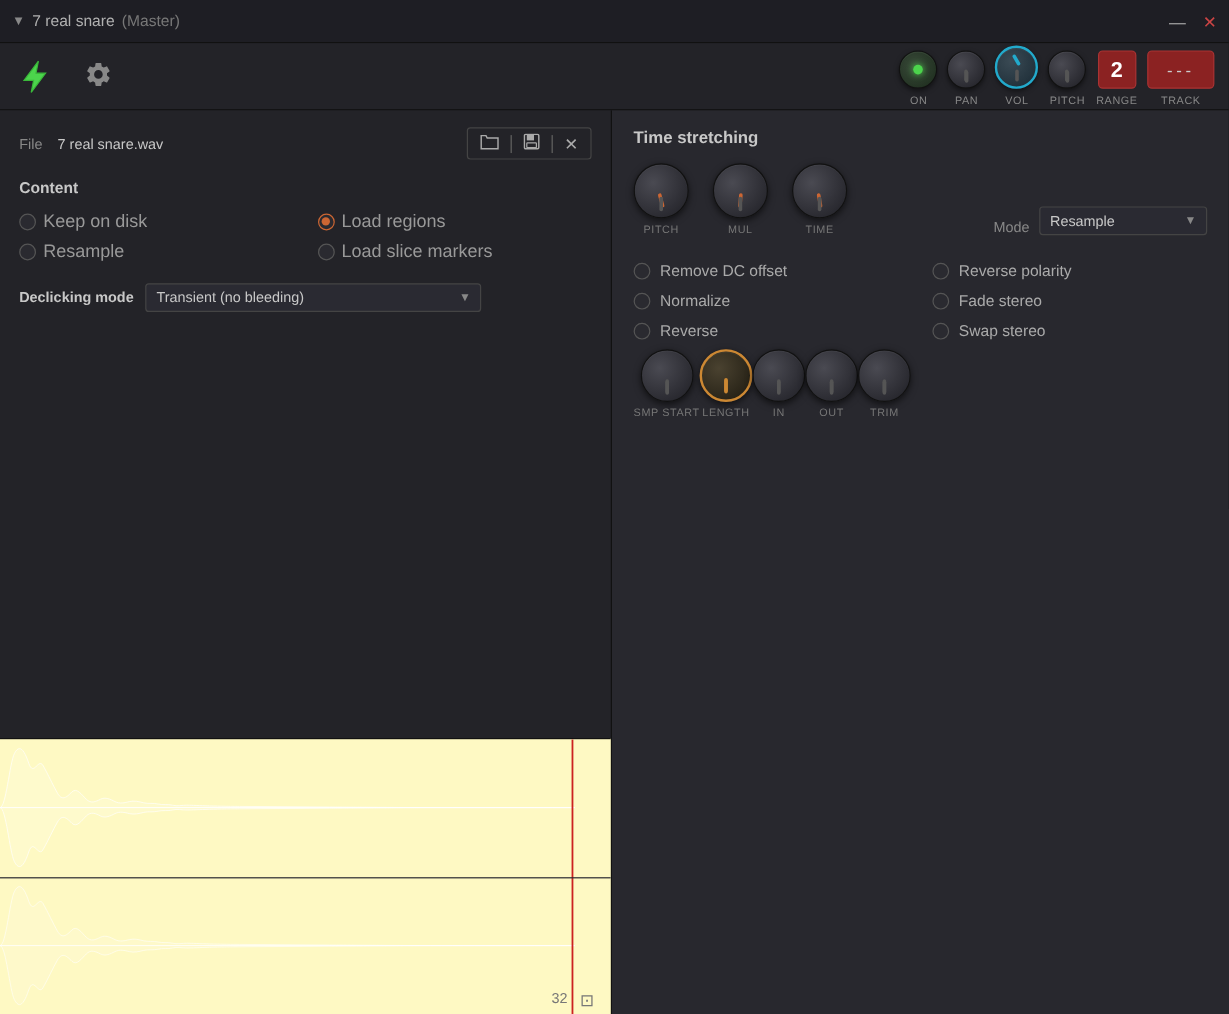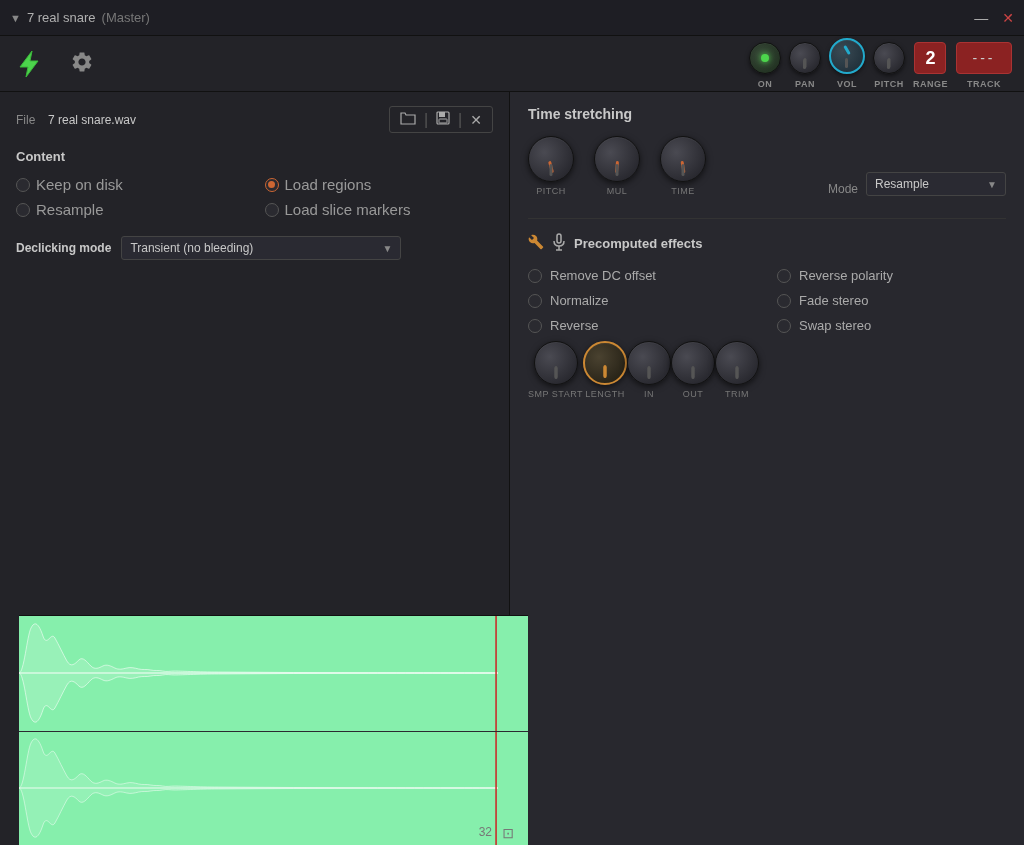--- a/index.html
+++ b/index.html
@@ -79,21 +79,20 @@
       flex-direction: column;
       align-items: center;
       gap: 2px;
     }
     .knob-label {
       font-size: 9px;
       color: #888;
       letter-spacing: 0.5px;
       text-transform: uppercase;
       margin-top: 3px;
-      font-weight: bold;
     }
     .knob {
       width: 32px;
       height: 32px;
       border-radius: 50%;
       background: radial-gradient(circle at 35% 35%, #4a4a52, #1e1e24);
       border: 1px solid #111;
       display: flex;
       align-items: center;
       justify-content: center;
@@ -350,25 +349,24 @@
       font-size: 9px;
       color: #777;
       letter-spacing: 0.5px;
       text-transform: uppercase;
     }
 
     
     .waveform-container {
       width: 100%;
       height: 230px;
-      background: #86efac;
+      background: #fef9c3;
       position: relative;
       border-top: 1px solid #111;
       overflow: hidden;
-      margin-left: 19px;
     }
     .waveform-divider {
       position: absolute;
       left: 0;
       right: 0;
       top: 50%;
       height: 1px;
       background: #2a2a30;
     }
   </style>
@@ -595,38 +593,20 @@
 
       <div style="display:flex;align-items:flex-end;gap:8px;margin-left:auto;">
         <span style="font-size:12px;color:#888;">Mode</span>
         <div class="select-box" style="width:140px;">
           <span>Resample</span>
           <span class="select-arrow">▼</span>
         </div>
       </div>
     </div>
 
-    <div class="fx-header">
-
-      <span style="color:#cc8833;font-size:16px;">
-        <svg width="16" height="16" viewBox="0 0 24 24">
-          <path d="M22.7 19l-9.1-9.1c.9-2.3.4-5-1.5-6.9-2-2-5-2.4-7.4-1.3L9 6 6 9 1.6 4.7C.4 7.1.9 10.1 2.9 12.1c1.9 1.9 4.6 2.4 6.9 1.5l9.1 9.1c.4.4 1 .4 1.4 0l2.3-2.3c.5-.4.5-1.1.1-1.4z" fill="#cc8833"></path>
-        </svg>
-      </span>
-
-      <span style="color:#aaa;font-size:14px;">
-        <svg width="14" height="18" viewBox="0 0 14 18">
-          <rect x="5" y="1" width="4" height="9" rx="2" fill="none" stroke="#aaa" stroke-width="1.5"></rect>
-          <path d="M2,8 Q2,13 7,13 Q12,13 12,8" fill="none" stroke="#aaa" stroke-width="1.5"></path>
-          <line x1="7" y1="13" x2="7" y2="17" stroke="#aaa" stroke-width="1.5"></line>
-          <line x1="4" y1="17" x2="10" y2="17" stroke="#aaa" stroke-width="1.5"></line>
-        </svg>
-      </span>
-      <span class="fx-title">Precomputed effects</span>
-    </div>
 
     <div class="fx-grid">
 
       <div class="fx-item">
         <div class="radio-circle"></div>
         <span>Remove DC offset</span>
       </div>
 
       <div class="fx-item">
         <div class="radio-circle"></div>

